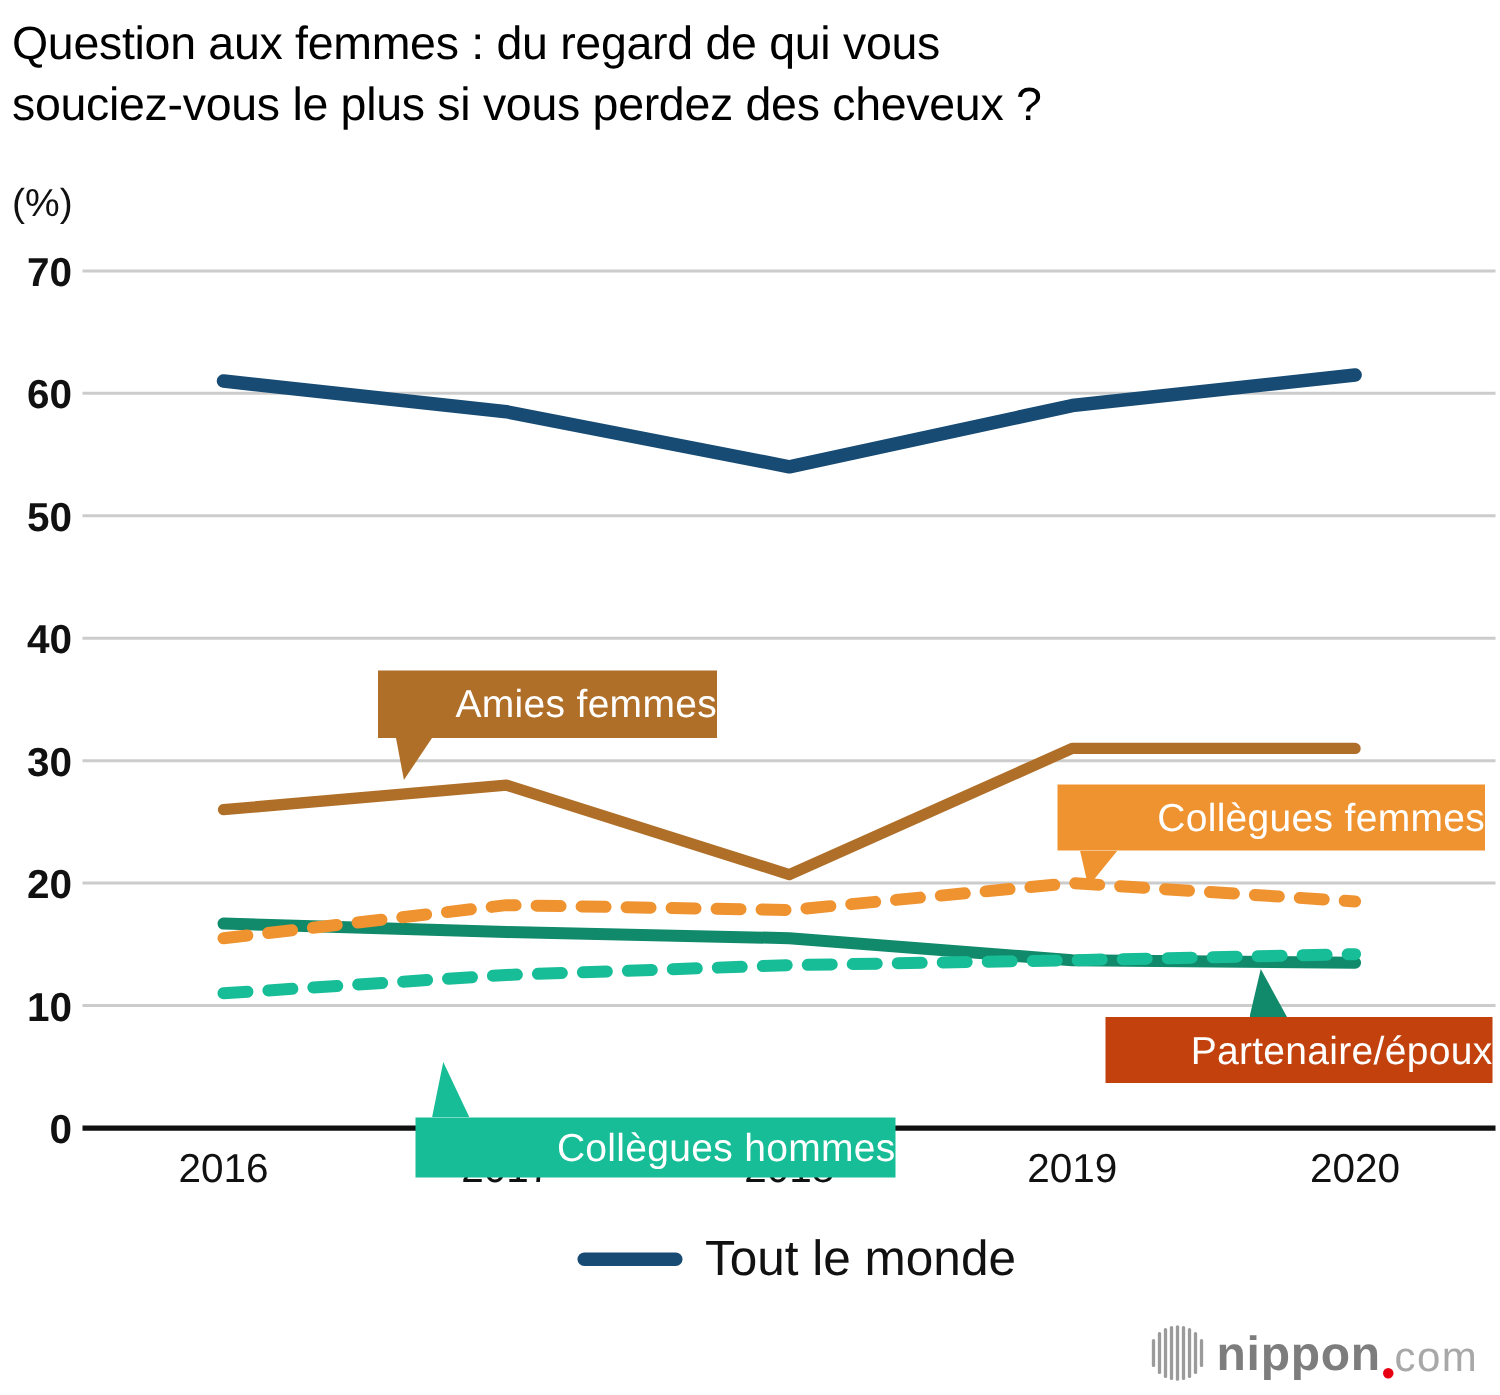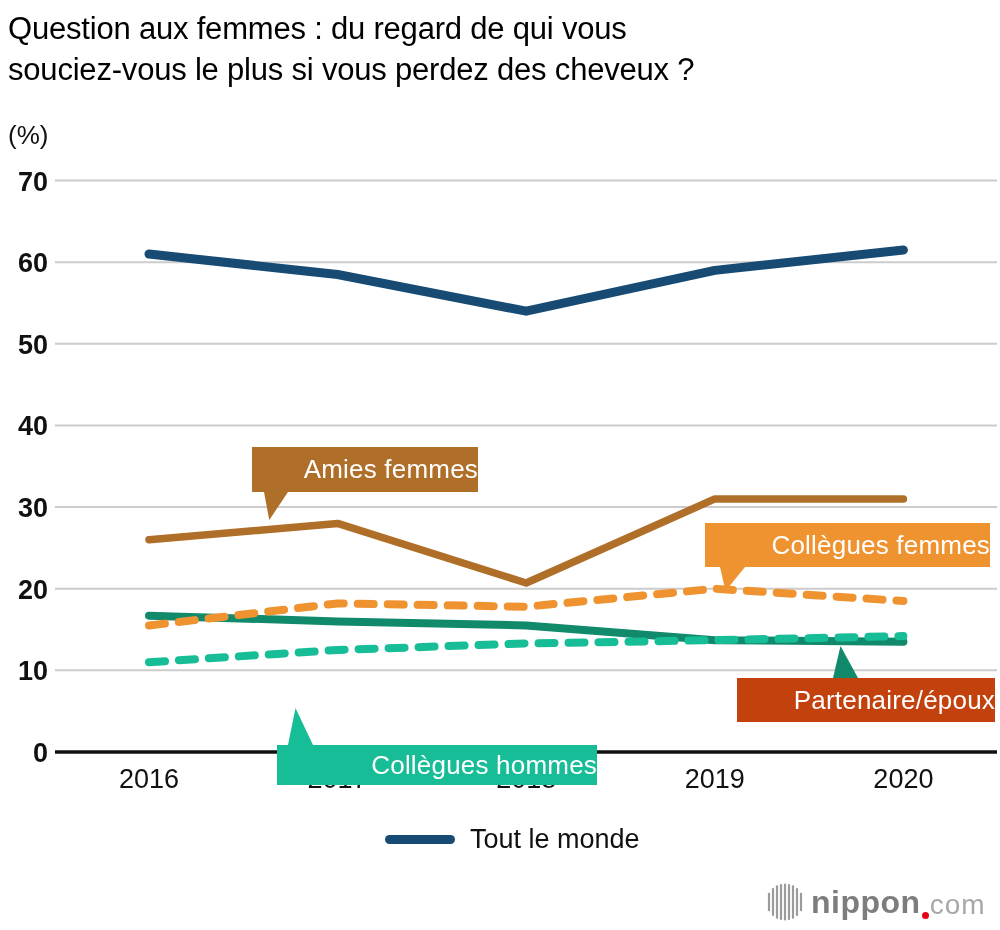--- a/index.html
+++ b/index.html
@@ -45,21 +45,21 @@
   .co-colhom       { left: 277px; top: 697px; width: 320px; height: 40px; margin-top: 48px; }
   .co-colhom .tail { left: 11px; top: -37px; width: 25px; height: 37px; }
   .co-partn        { left: 737px; top: 678px; width: 258px; height: 44px; }
   .co-partn .tail  { left: 96px; top: -32px; width: 25px; height: 32px; }
 
   .legend {
     position: absolute; left: 385px; top: 824px; height: 30px;
     display: flex; align-items: center; gap: 15px;
   }
   .legend-swatch { width: 70px; height: 9px; border-radius: 5px; }
-  .legend-label { font-size: 27px; font-weight: 500; color: #111; }
+  .legend-label { font-size: 33px; font-weight: 500; color: #111; }
 
   .source {
     position: absolute; left: 8px; top: 872px; width: 700px;
     font-size: 21px; font-weight: 700; color: #000;
     line-height: 28px; white-space: pre-line;
   }
 
   .brand {
     position: absolute; left: 766px; top: 882px; height: 40px;
     display: flex; align-items: center; gap: 7px;

